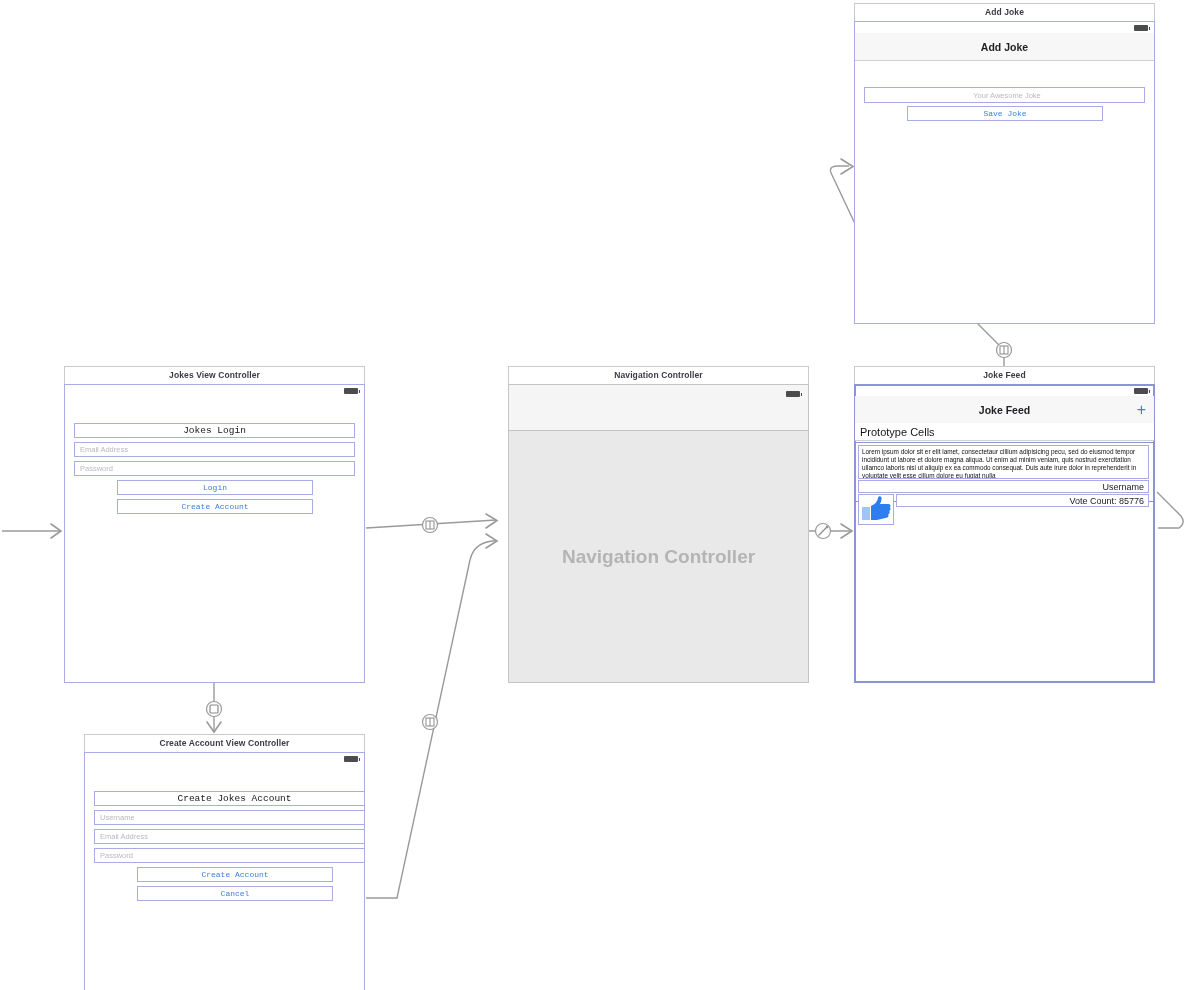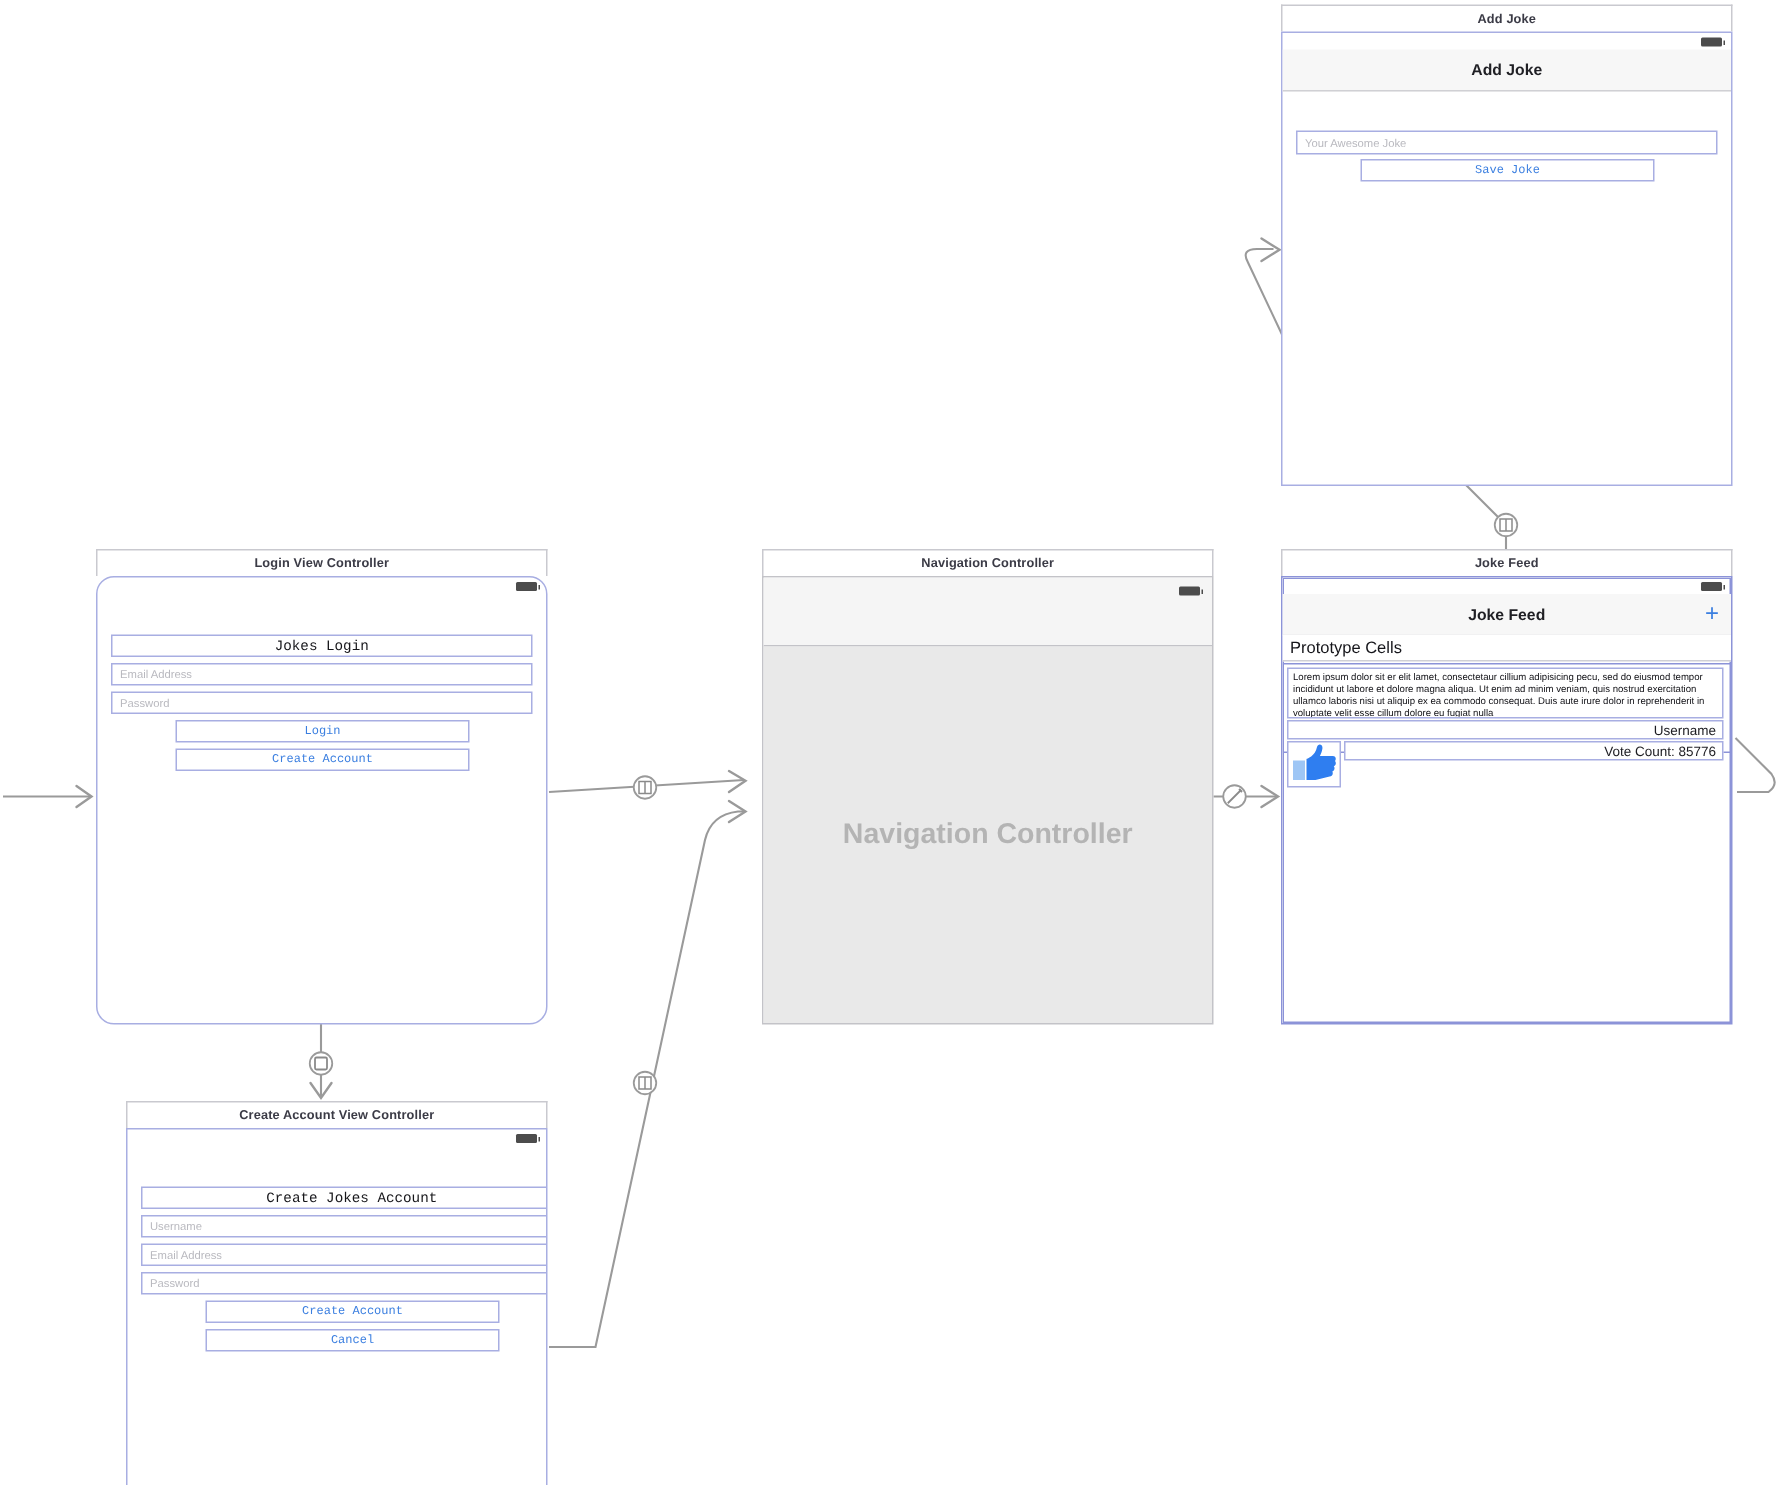--- a/index.html
+++ b/index.html
@@ -160,32 +160,32 @@
 
   <div class="scene" style="left:854px;top:3px;width:301px;height:320px;">
     <div class="scene-title">Add Joke</div>
     <div class="scene-body plain" style="height:303px;">
       <div class="statusbar">
         <div class="battery"></div>
       </div>
       <div class="navbar">
         <span class="navbar-title">Add Joke</span>
       </div>
-      <div class="ctl" style="left:9px;top:65px;width:281px;height:16px;">
+      <div class="ctl" style="left:9px;top:65px;width:281px;height:16px;justify-content:center;">
         <span class="lbl-ph">Your Awesome Joke</span>
       </div>
       <div class="ctl center" style="left:52px;top:84px;width:196px;height:15px;">
         <span class="lbl-blue">Save Joke</span>
       </div>
     </div>
   </div>
 
   <div class="scene" style="left:64px;top:366px;width:301px;height:316px;">
-    <div class="scene-title">Login View Controller</div>
-    <div class="scene-body plain" style="height:299px;border-radius:12px;">
+    <div class="scene-title">Jokes View Controller</div>
+    <div class="scene-body plain" style="height:299px;">
       <div class="statusbar">
         <div class="battery"></div>
       </div>
       <div class="ctl center" style="left:9px;top:38px;width:281px;height:15px;">
         <span class="lbl-dark">Jokes Login</span>
       </div>
       <div class="ctl" style="left:9px;top:57px;width:281px;height:15px;">
         <span class="lbl-ph">Email Address</span>
       </div>
       <div class="ctl" style="left:9px;top:76px;width:281px;height:15px;">

